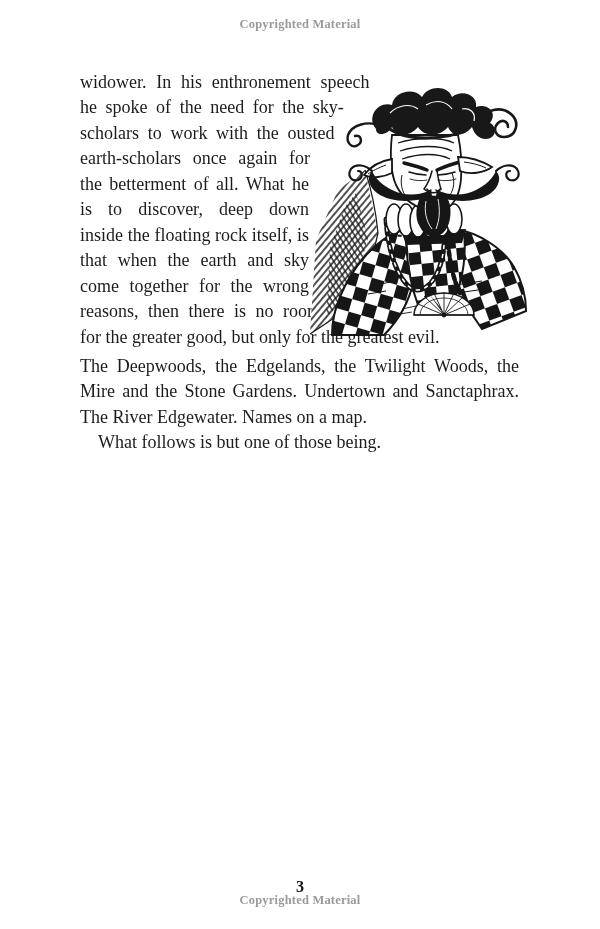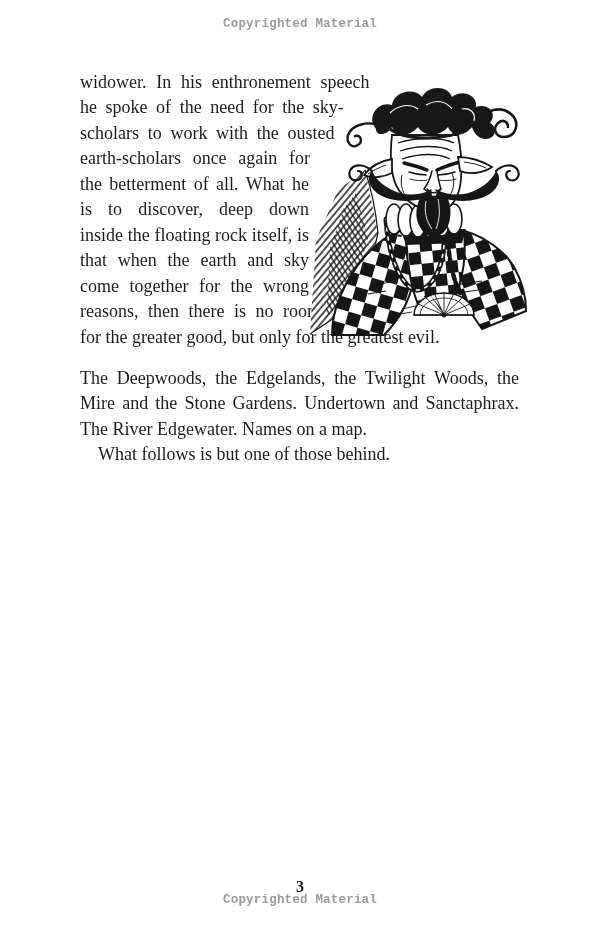--- a/index.html
+++ b/index.html
@@ -9,38 +9,38 @@
   }
   html,body{margin:0;padding:0;}
   body{
     width:600px;height:929px;background:var(--bg);
     font-family:"Liberation Serif", serif;
     overflow:hidden;position:relative;
   }
   .page{position:absolute;inset:0;background:var(--bg);}
   .notice{
     position:absolute;left:0;right:0;text-align:center;
-    font-family:Liberation Mono, monospace;
+    font-family:Liberation Serif, serif;
     font-weight:bold;font-size:12.5px;color:var(--notice);
     letter-spacing:.2px;
   }
   .notice.top{top:17px;}
   .notice.bottom{top:893px;}
   .page-number{
     position:absolute;left:0;right:0;top:878px;text-align:center;
     font-family:"Liberation Serif", serif;font-weight:bold;
     font-size:16px;color:#111;
   }
   .text-block{
     position:absolute;left:80px;top:70px;width:439px;
     font-size:18px;line-height:25.45px;color:var(--ink);
     text-align:justify;
   }
   .text-block p{margin:0;}
-  p.space-before{margin-top:16px;}
+  p.space-before{margin-top:4px;}
   p.indent{text-indent:18px;}
   .illu-float{
     float:right;width:212px;height:252px;
     shape-outside:polygon(212px 0px,107px 0px,107px 27px,65px 27px,65px 53px,
       39px 53px,39px 78px,30px 78px,30px 104px,5px 104px,5px 226px,
       17px 226px,17px 252px,212px 252px);
     shape-margin:3px;
   }
   .illustration{
     position:absolute;left:306px;top:83px;width:224px;height:256px;
@@ -50,21 +50,21 @@
 <body>
 
 <div class="page">
 
   <div class="notice top">Copyrighted Material</div>
 
   <div class="text-block">
     <div class="illu-float"></div>
     <p class="para">widower. In his enthronement speech he spoke of the need for the sky-scholars to work with the ousted earth-scholars once again for the betterment of all. What he is to discover, deep down inside the floating rock itself, is that when the earth and sky come together for the wrong reasons, then there is no room for the greater good, but only for the greatest evil.</p>
     <p class="para space-before">The Deepwoods, the Edgelands, the Twilight Woods, the Mire and the Stone Gardens. Undertown and Sanctaphrax. The River Edgewater. Names on a map.</p>
-    <p class="para indent">What follows is but one of those behind.</p>
+    <p class="para indent">What follows is but one of those being.</p>
   </div>
 
   <svg class="illustration" viewBox="0 0 224 256" role="img" xmlns="http://www.w3.org/2000/svg" aria-label="Black-and-white ink caricature of a scowling elderly man with pointed ears, wild curly hair, an extravagant curled moustache and goatee, wearing a ruffled collar and a chequered robe hung with a chain, with a compass-rose ornament below">
     <defs>
       <pattern id="hatchA" width="5" height="5" patternUnits="userSpaceOnUse" patternTransform="rotate(40)">
         <rect width="5" height="5" fill="#ffffff"></rect>
         <line x1="1" y1="0" x2="1" y2="5" stroke="#161616" stroke-width="1.5"></line>
       </pattern>
       <pattern id="hatchB" width="4.5" height="4.5" patternUnits="userSpaceOnUse" patternTransform="rotate(-32)">
         <line x1="1" y1="0" x2="1" y2="4.5" stroke="#161616" stroke-width="1.4"></line>

